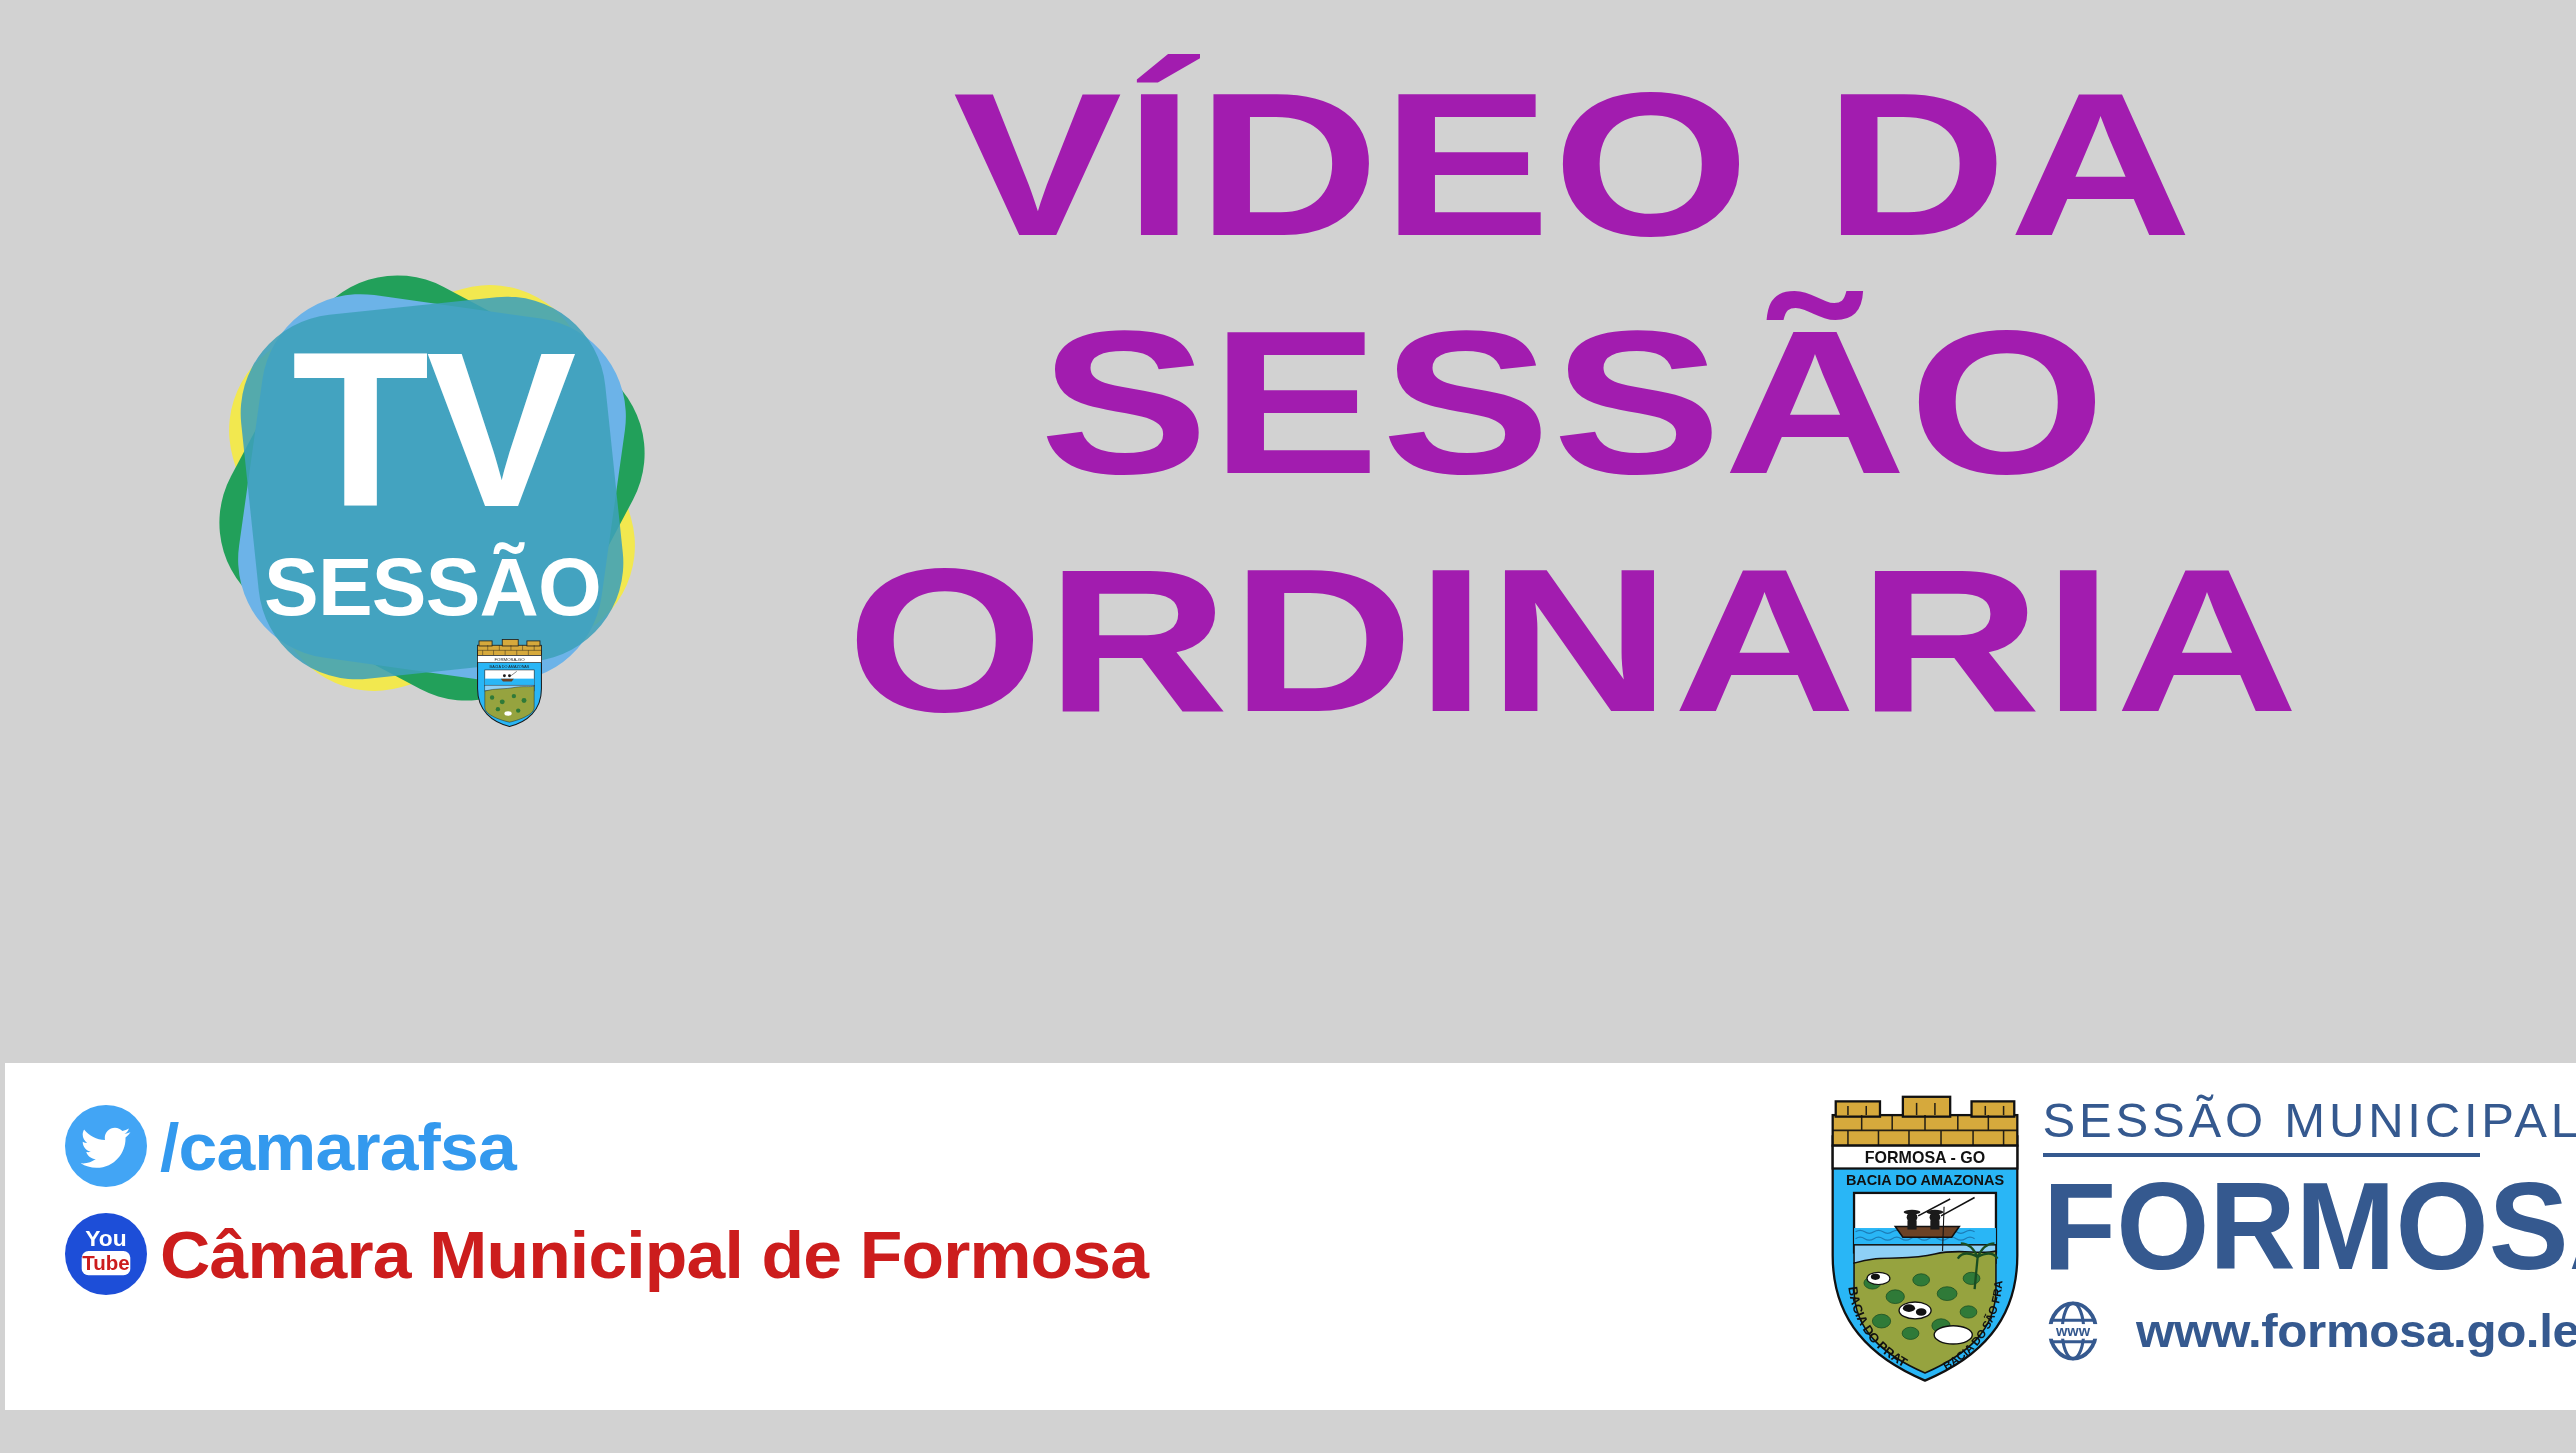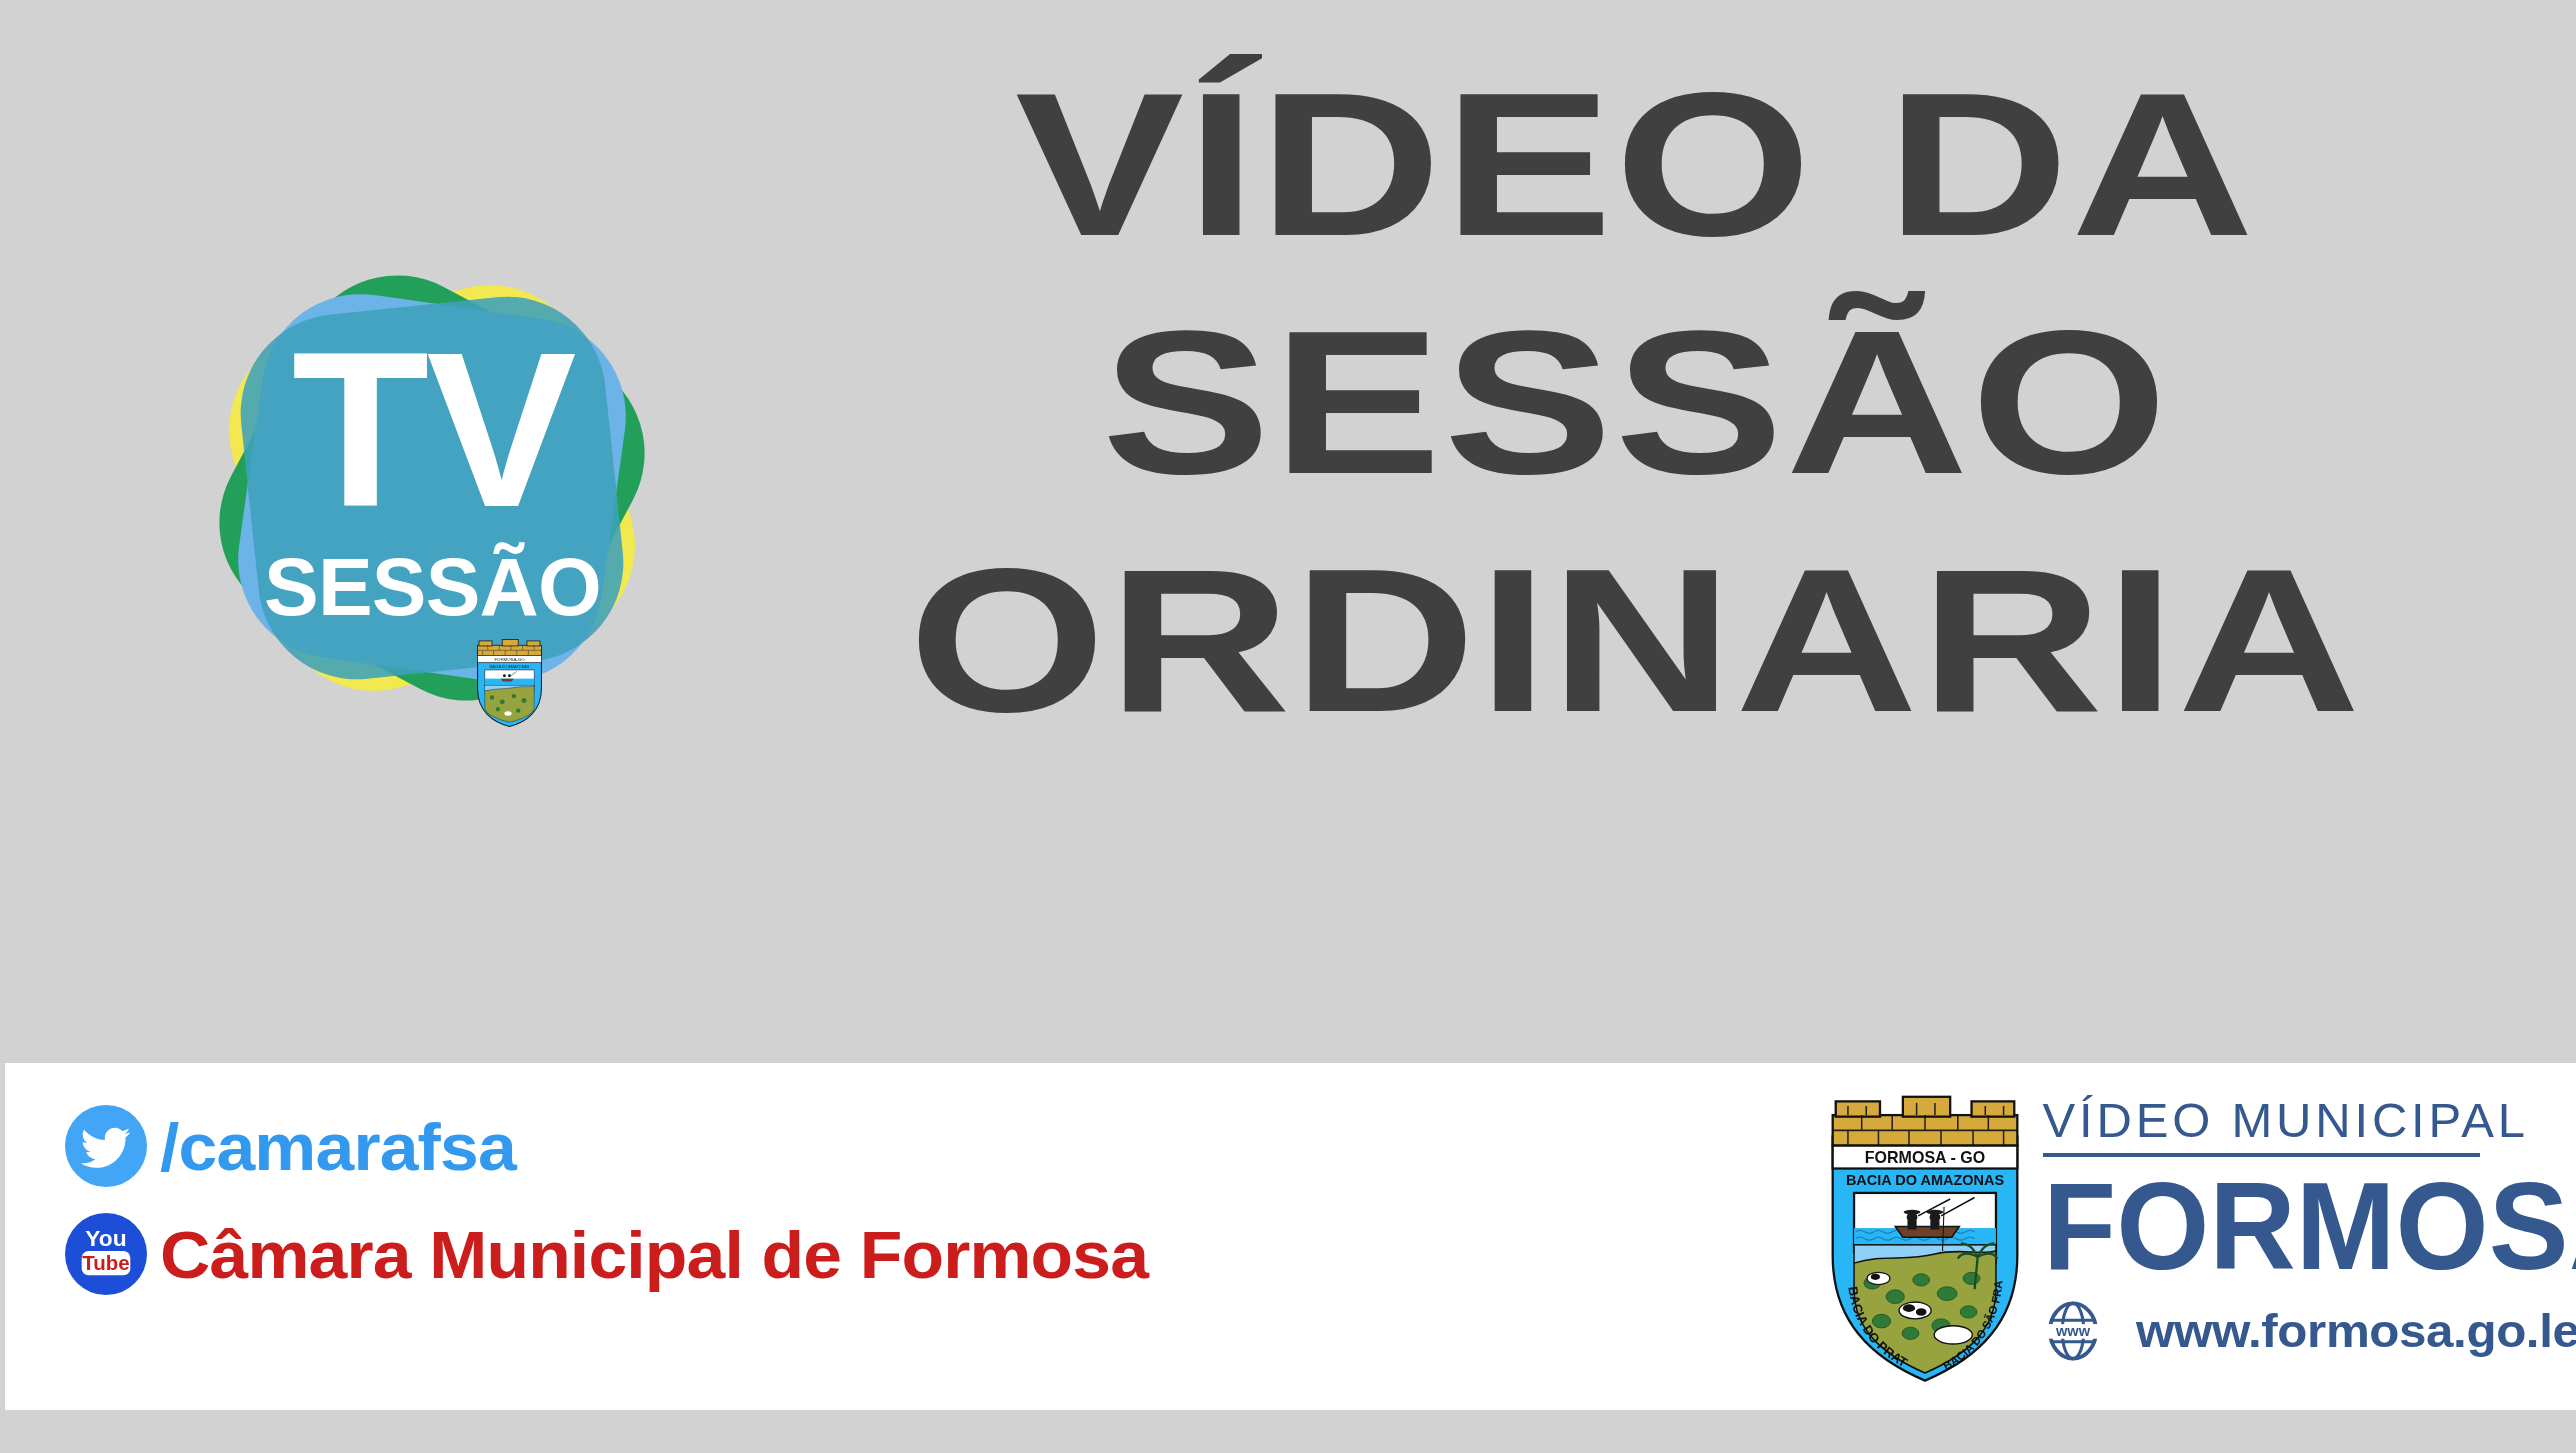--- a/index.html
+++ b/index.html
@@ -98,25 +98,25 @@
     position: absolute;
     left: 304px;
     top: 397px;
     width: 73px;
     height: 90px;
   }
 
   
   #hero-title {
     position: absolute;
-    left: 746px;
+    left: 684px;
     top: 46px;
     width: 1779px;
     text-align: center;
-    color: #404040;
+    color: #a21caf;
     font-family: "Liberation Sans Narrow", "Liberation Sans", sans-serif;
     font-weight: bold;
     font-size: 192px;
     line-height: 1.24;
     letter-spacing: 1.5px;
   }
   #hero-title .tline {
     display: block;
     white-space: nowrap;
     transform: scale(1.32, 1.06);
@@ -449,21 +449,21 @@
           <textPath href="#arcleft" startOffset="4%">BACIA DO PRATA</textPath>
         </text>
 
         <path id="arcright" d="M160 366 C206 342 232 302 236 252" fill="none"></path>
         <text font-family="Liberation Sans, sans-serif" font-size="15" font-weight="bold" fill="#111111">
           <textPath href="#arcright" startOffset="2%">BACIA DO SÃO FRANCISCO</textPath>
         </text>
       </svg>
 
       <div id="brand-type">
-        <div id="brand-line1">VÍDEO MUNICIPAL</div>
+        <div id="brand-line1">SESSÃO MUNICIPAL</div>
         <div id="brand-rule"></div>
         <div id="brand-line2">FORMOSA</div>
 
         <div id="brand-url-row">
           <svg id="www-globe" viewBox="0 0 78 78">
             <ellipse cx="39" cy="39" rx="30" ry="36" fill="none" stroke="#35598f" stroke-width="5"></ellipse>
             <ellipse cx="39" cy="39" rx="14" ry="36" fill="none" stroke="#35598f" stroke-width="4"></ellipse>
             <line x1="9" y1="25" x2="69" y2="25" stroke="#35598f" stroke-width="4"></line>
             <line x1="9" y1="53" x2="69" y2="53" stroke="#35598f" stroke-width="4"></line>
             <rect x="4" y="30" width="70" height="19" fill="#ffffff"></rect>

